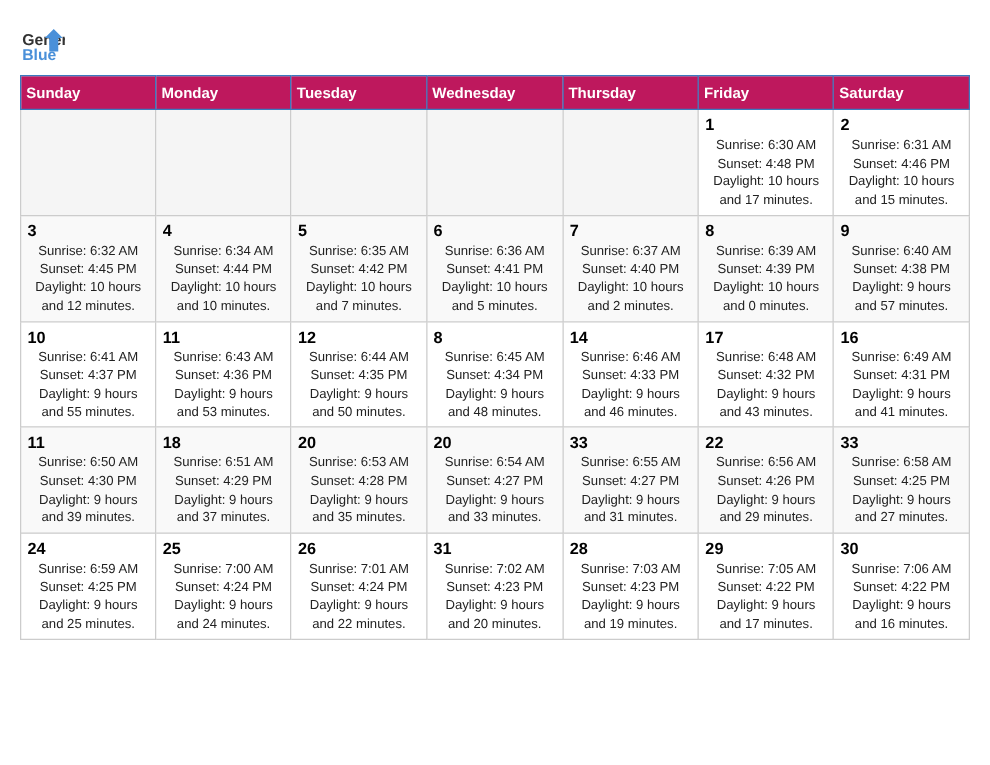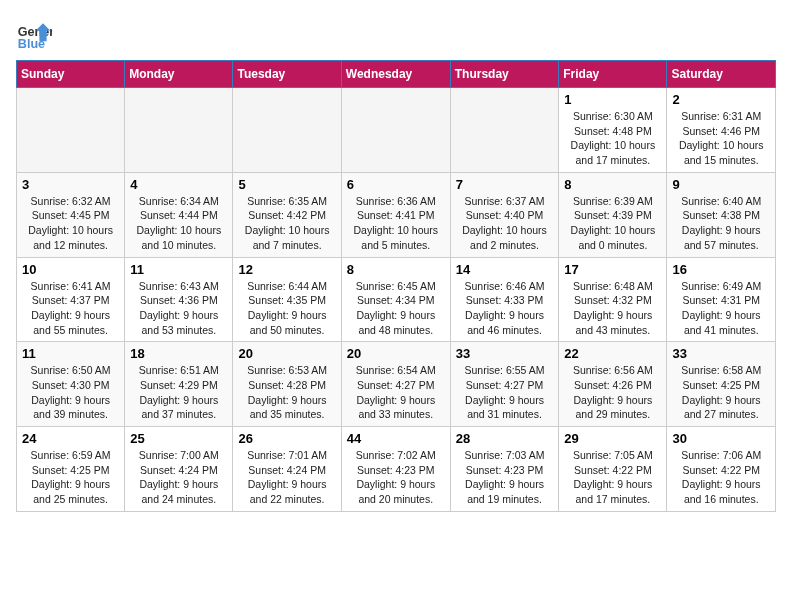--- a/index.html
+++ b/index.html
@@ -221,21 +221,21 @@
         </td>
         <td>
           <span class="day-num">25</span>
           <div class="day-info">Sunrise: 7:00 AM<br>Sunset: 4:24 PM<br>Daylight: 9 hours and 24 minutes.</div>
         </td>
         <td>
           <span class="day-num">26</span>
           <div class="day-info">Sunrise: 7:01 AM<br>Sunset: 4:24 PM<br>Daylight: 9 hours and 22 minutes.</div>
         </td>
         <td>
-          <span class="day-num">44</span>
+          <span class="day-num">31</span>
           <div class="day-info">Sunrise: 7:02 AM<br>Sunset: 4:23 PM<br>Daylight: 9 hours and 20 minutes.</div>
         </td>
         <td>
           <span class="day-num">28</span>
           <div class="day-info">Sunrise: 7:03 AM<br>Sunset: 4:23 PM<br>Daylight: 9 hours and 19 minutes.</div>
         </td>
         <td>
           <span class="day-num">29</span>
           <div class="day-info">Sunrise: 7:05 AM<br>Sunset: 4:22 PM<br>Daylight: 9 hours and 17 minutes.</div>
         </td>

